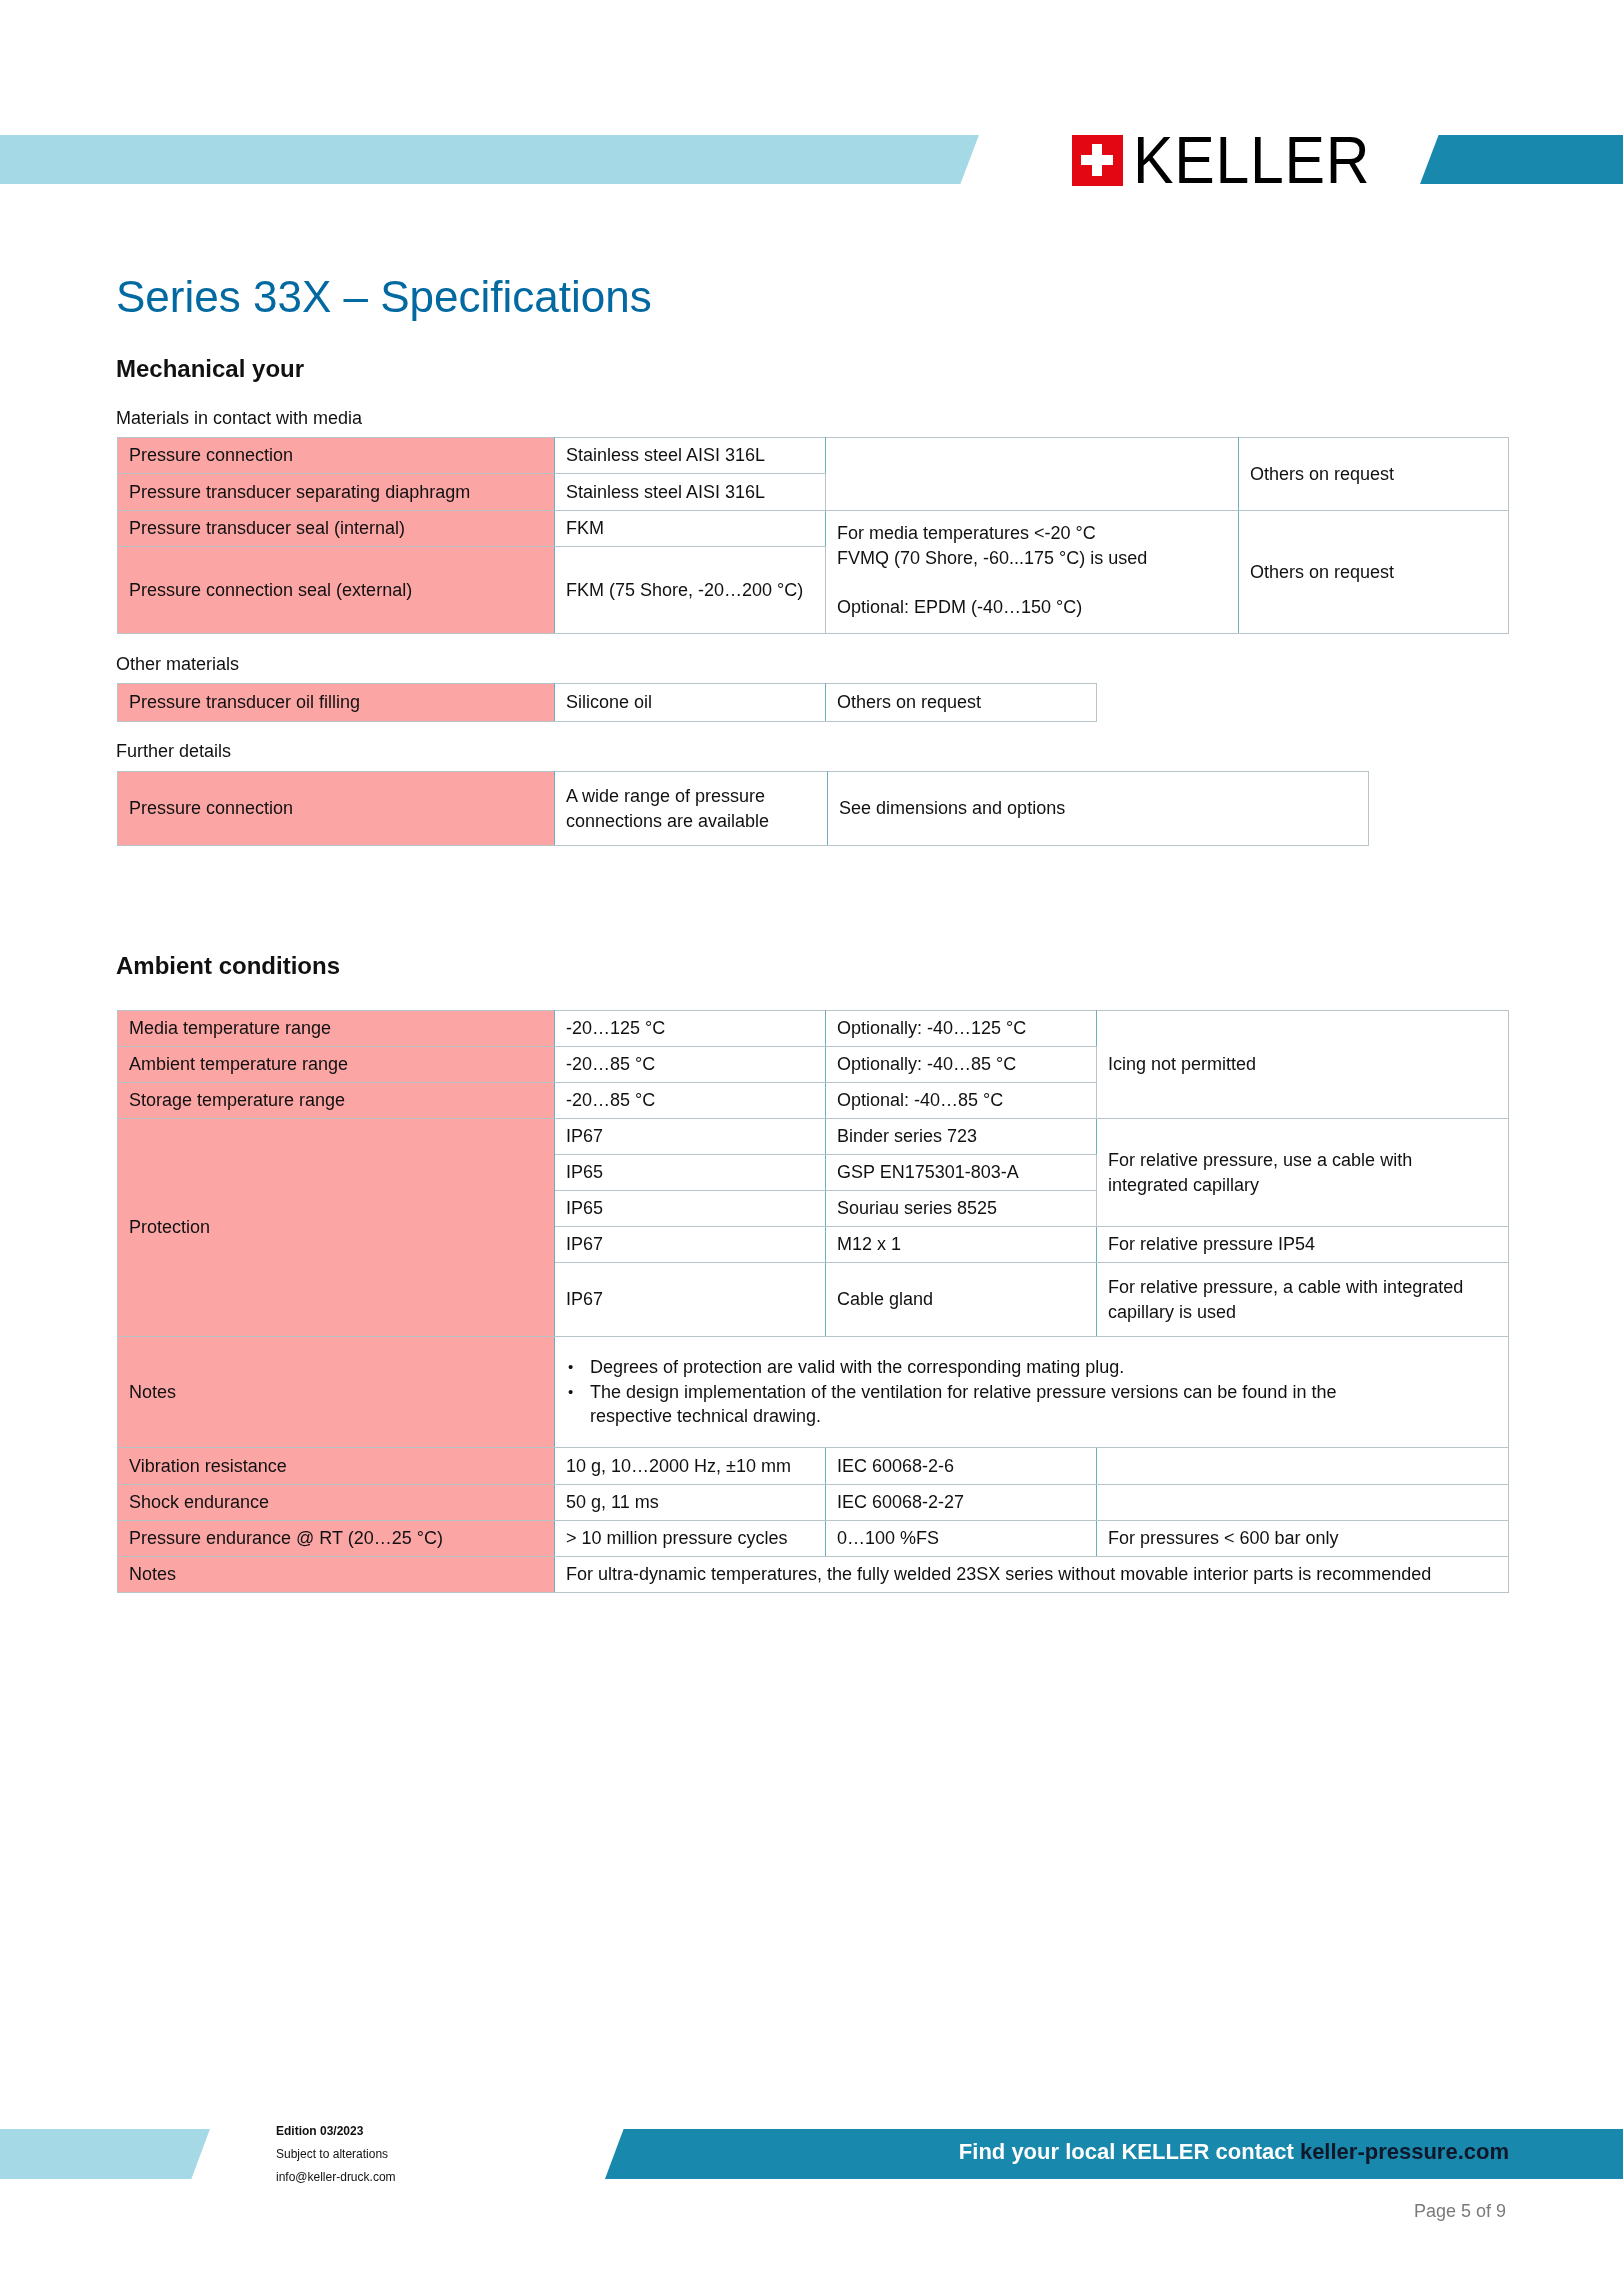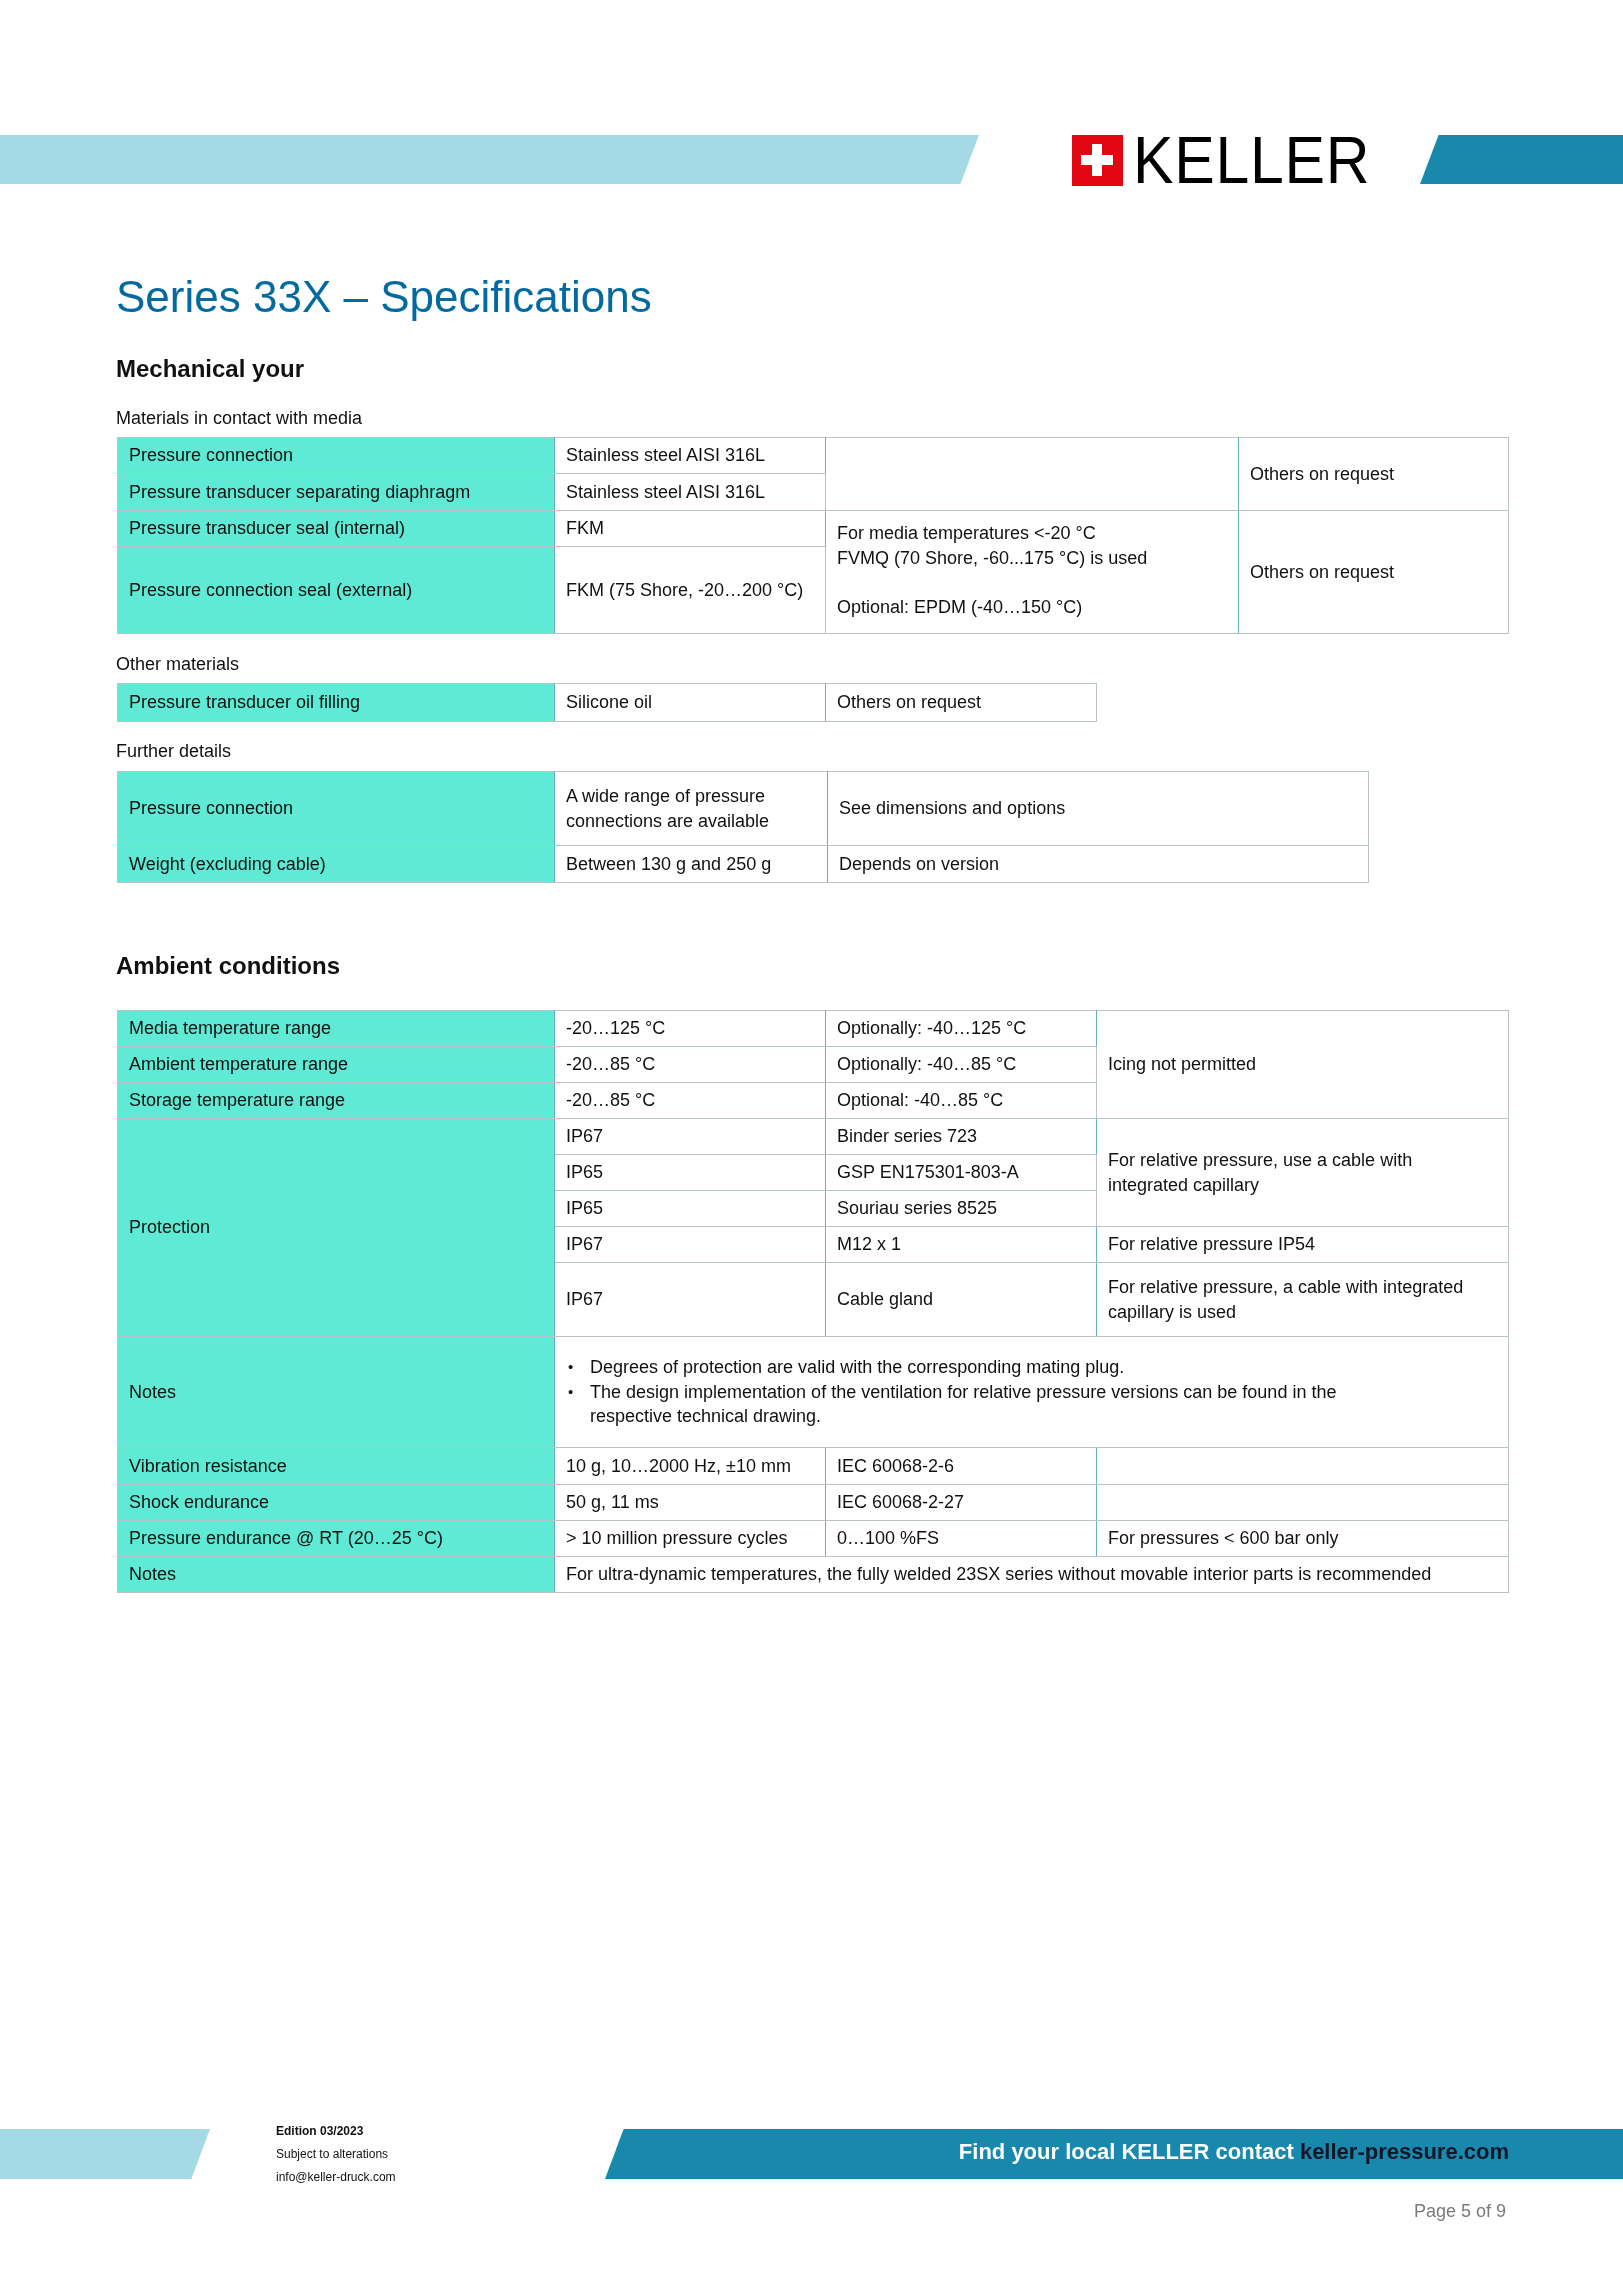--- a/index.html
+++ b/index.html
@@ -21,21 +21,21 @@
   #logo-text { font-size: 66px; line-height: 52px; margin-left: 10px; letter-spacing: 0.8px; color: #000;
     transform: scaleX(0.92); transform-origin: left center; }
 
   #page-title { left: 116px; top: 272px; font-size: 44px; color: #0369a1; font-weight: normal; margin: 0; white-space: nowrap; }
   .h2 { font-size: 24px; font-weight: bold; margin: 0; white-space: nowrap; }
   .caption { font-size: 18px; white-space: nowrap; }
 
   table.spec { position: absolute; border-collapse: collapse; table-layout: fixed;
     border: 1.7px solid #6aaec0; font-size: 18px; }
   table.spec td { border: 0.8px solid #b8c4c8; padding: 0 11px; vertical-align: middle; line-height: 24.5px; }
-  table.spec td.lbl { background: #5eead4; border-right: 1.3px solid #6aaec0; }
+  table.spec td.lbl { background: #fca5a5; border-right: 1.3px solid #6aaec0; }
   table.spec td.c2 { border-right: 1.3px solid #6aaec0; }
   table.spec td.c3 { border-right: 1.3px solid #6aaec0; }
   ul.notes { margin: 0; padding: 0 0 0 24px; list-style: none; }
   ul.notes li { position: relative; }
   ul.notes li::before { content: "•"; position: absolute; left: -22px; font-size: 15px; }
 
   #ftr-left { left: 0; top: 2129px; width: 210px; height: 50px;
     clip-path: polygon(0 0, 100% 0, calc(100% - 18.6px) 100%, 0 100%); }
   #ftr-right { left: 605px; top: 2129px; width: 1019px; height: 50px;
     clip-path: polygon(18.6px 0, 100% 0, 100% 100%, 0 100%); }
@@ -121,25 +121,20 @@
     </colgroup>
   <tbody>
       <tr style="height:74px">
     <td class="lbl">Pressure connection</td>
     <td class="c2">
       <div>A wide range of pressure</div>
       <div>connections are available</div>
     </td>
     <td>See dimensions and options</td>
   </tr>
-  <tr style="height:37px">
-    <td class="lbl">Weight (excluding cable)</td>
-    <td class="c2">Between 130 g and 250 g</td>
-    <td>Depends on version</td>
-  </tr>
 </tbody>
   </table>
 
 <h2 class="abs h2" style="left:116px; top:952px;">Ambient conditions</h2>
 
 <table class="spec" style="left:117px; top:1010px; width:1390px;">
   <colgroup>
       <col style="width:437px">
       <col style="width:271px">
       <col style="width:271px">

